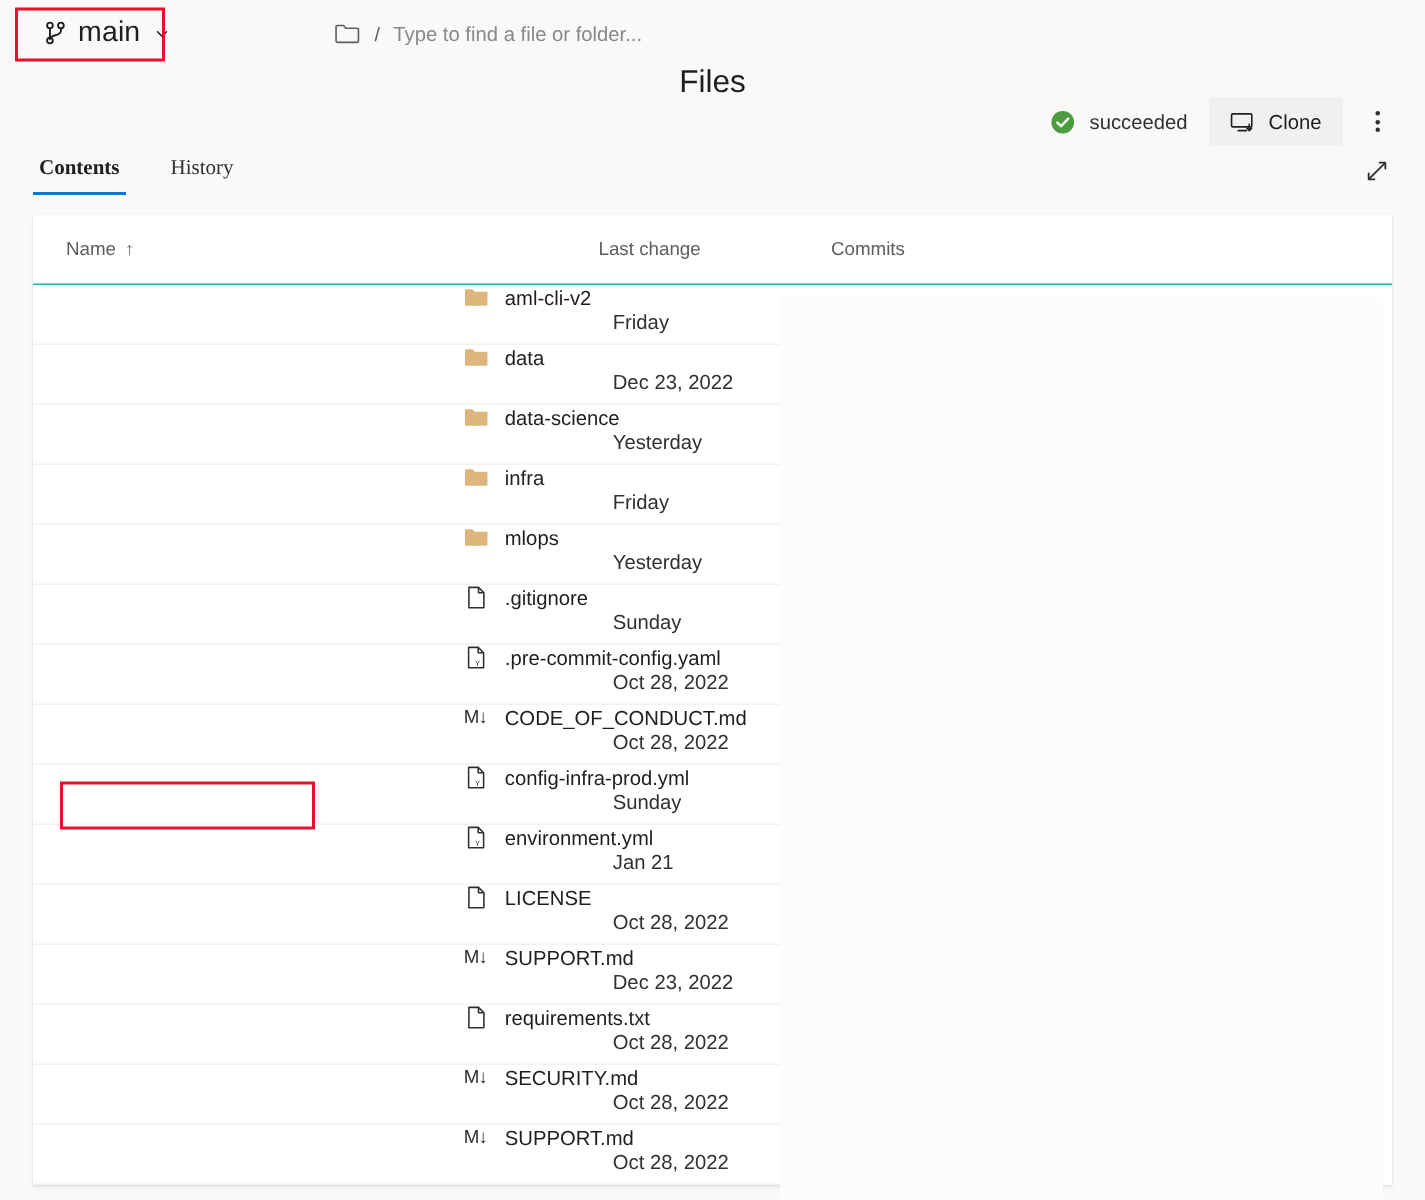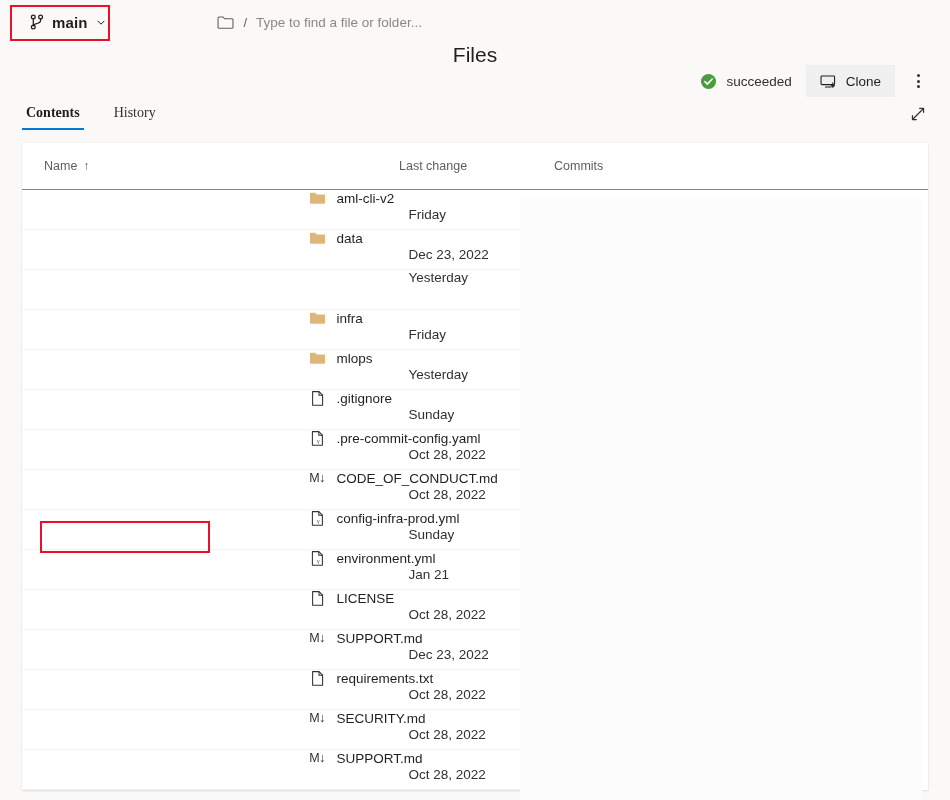--- a/index.html
+++ b/index.html
@@ -35,21 +35,21 @@
     padding: 4px 8px 4px 6px;
     background: transparent;
     border: none;
     cursor: pointer;
     font-family: "Liberation Sans", sans-serif;
     font-size: 13.5px;
     font-weight: bold;
     color: #201f1e;
   }
   .branch-icon { width: 14px; height: 16px; display: block; }
-  .branch-label { font-weight: bold; font-size: 15px; letter-spacing: .1px; }
+  .branch-label { font-weight: normal; font-size: 19px; letter-spacing: .1px; }
   .chev { width: 11px; height: 11px; display: block; margin-left: 2px; }
 
   
   .hl {
     position: absolute;
     border: 2px solid #e8112d;
     pointer-events: none;
     z-index: 40;
   }
   #hl-branch { left: 10px; top: 5px; width: 100px; height: 36px; }
@@ -377,20 +377,28 @@
               <svg width="17" height="17" viewBox="0 0 17 17">
                 <path d="M1 13 V3.6 a.8 .8 0 0 1 .8-.8 H6 l1.5 1.7 H15.2 a.8 .8 0 0 1 .8 .8 V13 a.8 .8 0 0 1 -.8 .8 H1.8 A .8 .8 0 0 1 1 13 Z" fill="#dcb67a"></path>
               </svg>
             </span>
             <span>data</span>
           </div>
           <div class="cell-change">Dec 23, 2022</div>
           <div class="cell-commits"></div>
         </div>
         <div class="row">
+          <div class="cell-name">
+            <span class="ficon">
+              <svg width="17" height="17" viewBox="0 0 17 17">
+                <path d="M1 13 V3.6 a.8 .8 0 0 1 .8-.8 H6 l1.5 1.7 H15.2 a.8 .8 0 0 1 .8 .8 V13 a.8 .8 0 0 1 -.8 .8 H1.8 A .8 .8 0 0 1 1 13 Z" fill="#dcb67a"></path>
+              </svg>
+            </span>
+            <span>data-science</span>
+          </div>
           <div class="cell-change">Yesterday</div>
           <div class="cell-commits"></div>
         </div>
         <div class="row">
           <div class="cell-name">
             <span class="ficon">
               <svg width="17" height="17" viewBox="0 0 17 17">
                 <path d="M1 13 V3.6 a.8 .8 0 0 1 .8-.8 H6 l1.5 1.7 H15.2 a.8 .8 0 0 1 .8 .8 V13 a.8 .8 0 0 1 -.8 .8 H1.8 A .8 .8 0 0 1 1 13 Z" fill="#dcb67a"></path>
               </svg>
             </span>

